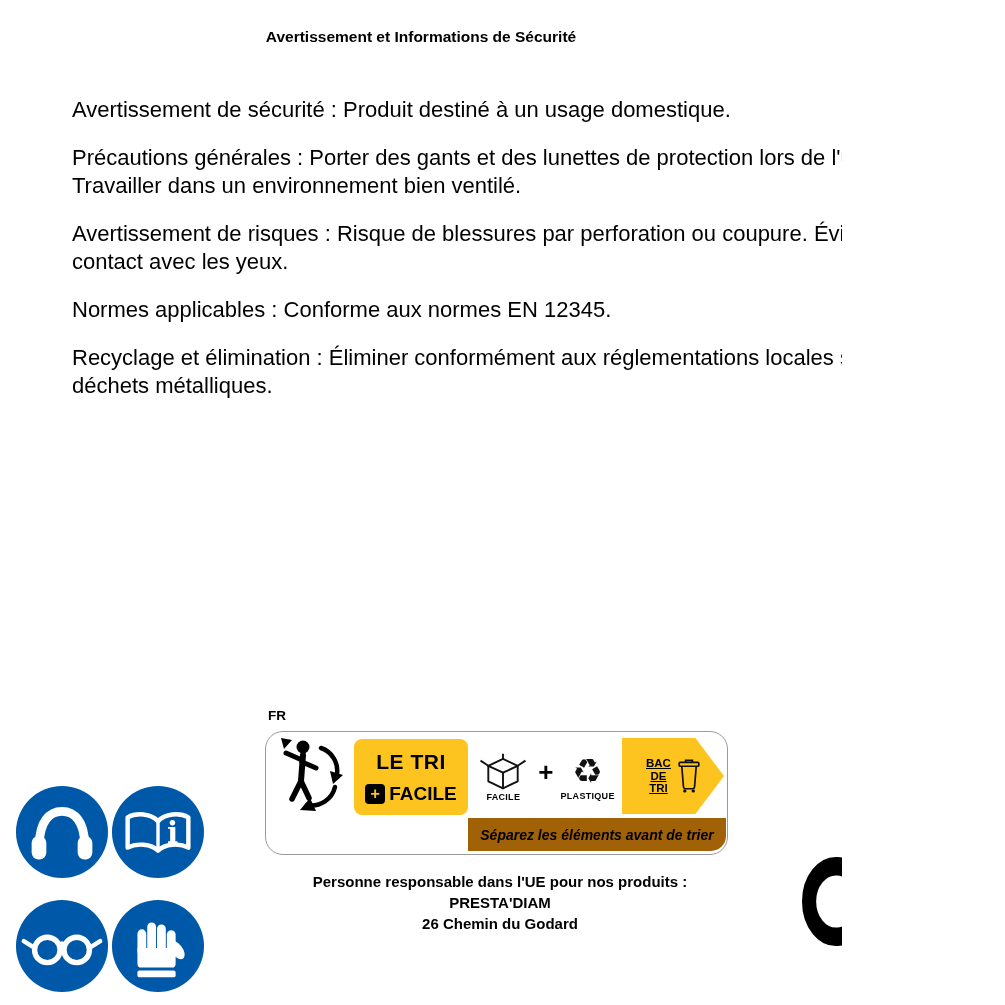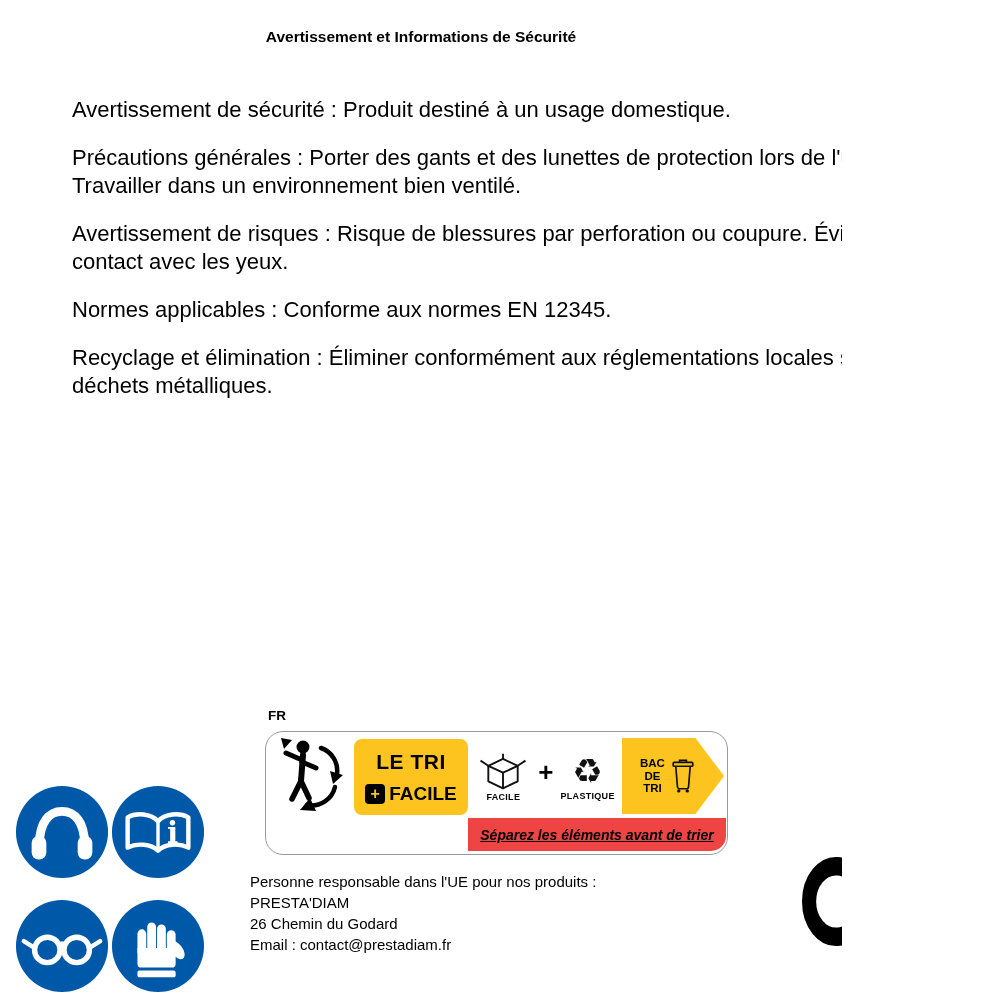--- a/index.html
+++ b/index.html
@@ -47,35 +47,35 @@
   }
   .material { display:flex; flex-direction:column; align-items:center; gap:2px; }
   .material-label { font-size:9px; font-weight:bold; letter-spacing:0.3px; }
   .mat-plus { font-size:26px; font-weight:bold; margin-top:-10px; }
   .recycle-glyph { font-size:34px; line-height:36px; color:#111; }
   .carton-svg { width:56px; height:38px; }
   .bac-arrow {
     position:absolute; left:356px; top:6px; width:102px; height:76px;
     background:#FDC41F;
     clip-path:polygon(0 0, 72% 0, 100% 50%, 72% 100%, 0 100%);
-    display:flex; align-items:center; padding-left:18px; gap:5px; box-sizing:border-box;
+    display:flex; align-items:center; padding-left:24px; gap:5px; box-sizing:border-box;text-decoration:underline;
   }
   .bac-text { font-size:11.5px; font-weight:800; line-height:12.5px; text-align:center; }
   .bin-svg { width:26px; height:34px; }
   .tagline {
     position:absolute; left:202px; top:86px; width:258px; height:33px;
-    background:#ef4444; border-radius:0 0 15px 0;
+    background:#a16207; border-radius:0 0 15px 0;
     display:flex; align-items:center; justify-content:center;
-    font-style:italic; font-weight:bold; font-size:14px;text-decoration:underline;
+    font-style:italic; font-weight:bold; font-size:14px;
   }
 
   
   .contact {
     position:absolute; left:250px; top:871px; width:500px;
-    font-weight:normal; font-size:15px; line-height:21px;
+    text-align:center; font-weight:bold; font-size:15px; line-height:21px;
   }
 
   
   .ce { position:absolute; left:799px; top:853px; width:145px; height:97px; }
   .sr-only {
     position:absolute; width:1px; height:1px; overflow:hidden;
     clip:rect(0 0 0 0); white-space:nowrap;
   }
 </style>
 </head>
@@ -203,21 +203,20 @@
       </svg>
     </div>
 
     <div class="tagline">Séparez les éléments avant de trier</div>
   </section>
 
   <section class="contact">
     <div>Personne responsable dans l'UE pour nos produits :</div>
     <div>PRESTA'DIAM</div>
     <div>26 Chemin du Godard</div>
-    <div>Email : contact@prestadiam.fr</div>
   </section>
 
   <svg class="ce" viewBox="0 0 215 110" preserveAspectRatio="none">
     <g stroke="#000" stroke-width="21" fill="none">
       <path d="M85.6,29.3 A40,40 0 1 0 85.6,80.7"></path>
       <path d="M195.6,29.3 A40,40 0 1 0 195.6,80.7"></path>
       <path d="M127,55 L165,55"></path>
     </g>
   </svg>
   <span class="sr-only">CE</span>

